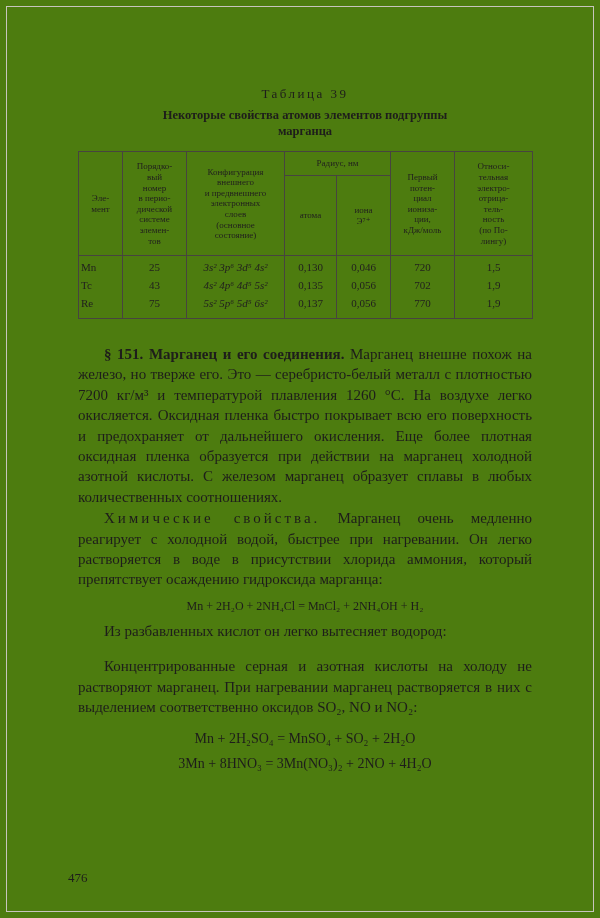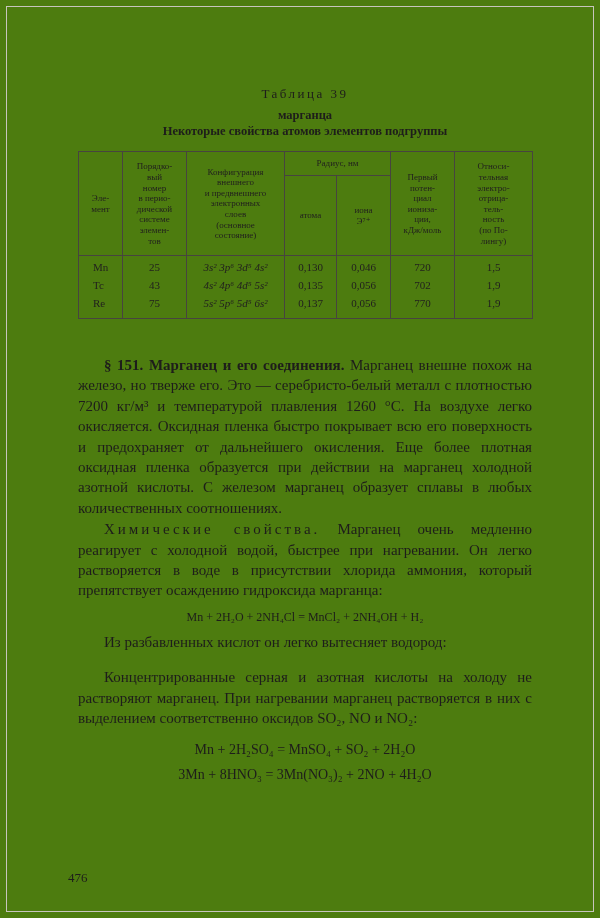--- a/index.html
+++ b/index.html
@@ -19,46 +19,46 @@
     border:1px solid #47443f; }
   .props th, .props td { border:1px solid #47443f; font-weight:normal; color:#22211e; }
   .props th { font-size:9px; line-height:1.18; text-align:center; vertical-align:middle;
     padding:2px 1px; white-space:pre-line; }
   .props thead tr:first-child { height:24px; }
   .props thead tr:nth-child(2) { height:80px; }
   .props td { font-size:11px; text-align:center; vertical-align:top; padding:1px 3px; line-height:1.45; }
   .props tbody td { border-top:none; border-bottom:none; }
   .props tbody tr:first-child td { padding-top:4px; }
   .props tbody tr:last-child td { padding-bottom:6px; }
-  .props td.el { text-align:left; padding-left:14px; }
+  .props td.el { text-align:left; padding-left:2px; }
   .props td.config { font-style:italic; }
 
-  .bodytext { margin-top:36px; font-size:15px; line-height:1.36; text-align:justify; }
+  .bodytext { margin-top:25px; font-size:15px; line-height:1.36; text-align:justify; }
   .para { text-indent:26px; }
   .para + .para { margin-top:1px; }
   .bold { font-weight:bold; }
   .spaced { letter-spacing:3px; }
   .eq { text-align:center; text-indent:0; font-size:12px; margin:8px 0 7px 0; }
   .eq-row { display:flex; justify-content:center; gap:50px; margin:8px 0 7px 0; font-size:14px; }
   .eq-block { text-align:center; font-size:14px; line-height:1.78; margin-top:9px; }
   .page-number { position:absolute; left:68px; top:845px; font-size:13px;margin-top:25px; }
 </style>
 </head>
 <body>
 
 <div class="page">
   <div class="scan-border"></div>
 
   <div class="content">
 
     <div class="tbl-caption">Таблица 39</div>
 
     <div class="tbl-title">
+      <div>Некоторые свойства атомов элементов подгруппы</div>
       <div>марганца</div>
-      <div>Некоторые свойства атомов элементов подгруппы</div>
     </div>
 
     <table class="props">
       <colgroup>
         <col style="width:44px">
           <col style="width:64px">
           <col style="width:98px">
         <col style="width:52px">
           <col style="width:54px">
           <col style="width:64px">

